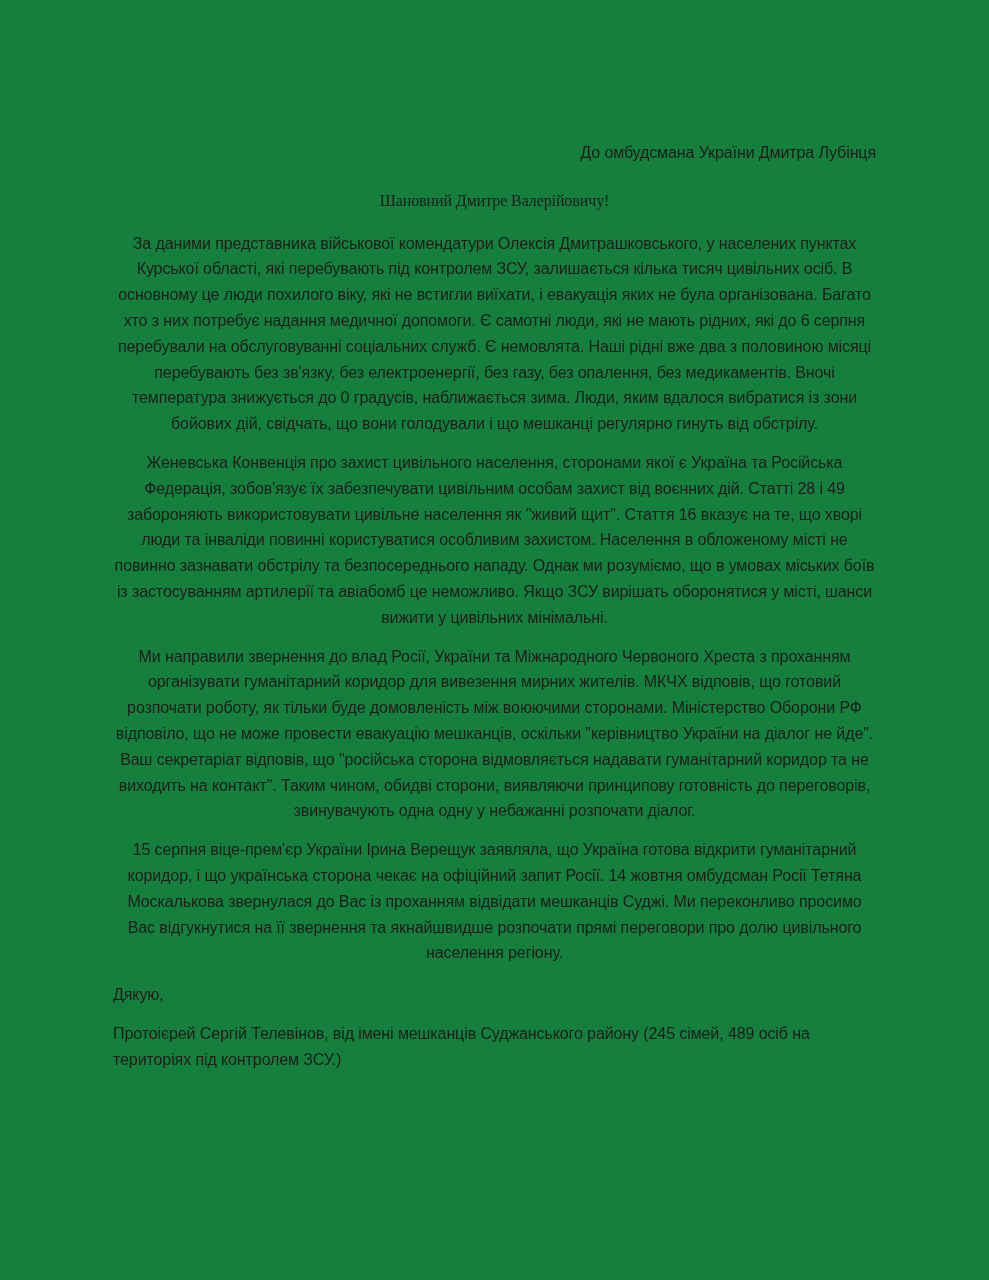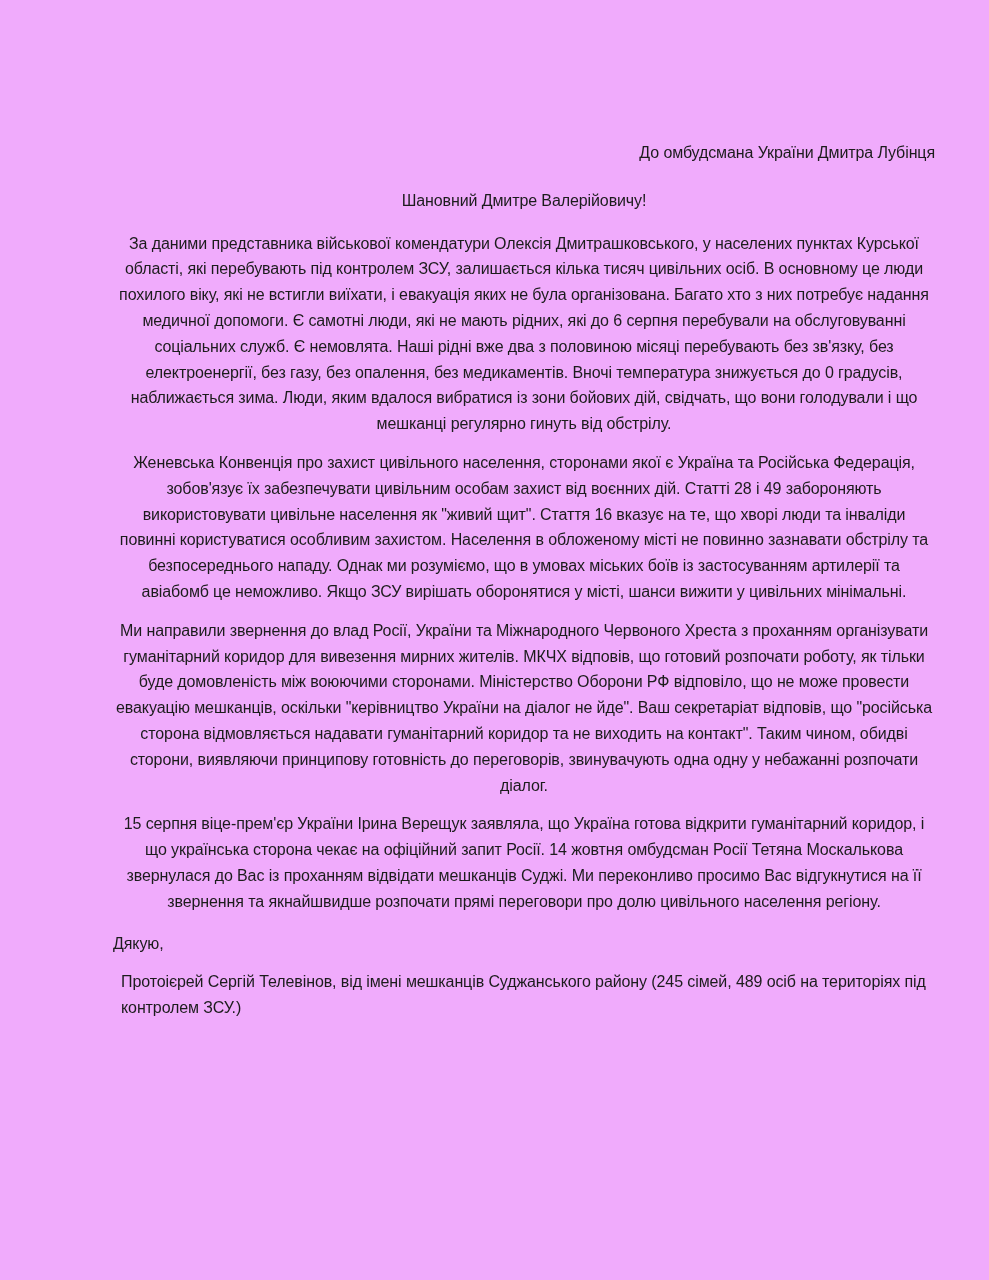--- a/index.html
+++ b/index.html
@@ -6,46 +6,47 @@
     margin: 0;
     padding: 0;
     background: #ffffff;
   }
   .page {
     position: relative;
     width: 989px;
     height: 1280px;
     box-sizing: border-box;
     margin: 0 auto;
-    background: #f0abfc;
-    padding: 140px 54px 0 113px;
+    background: #15803d;
+    padding: 140px 113px 0 113px;
     font-family: "Liberation Sans", sans-serif;
     font-size: 16px;
     line-height: 25.8px;
     letter-spacing: -0.1px;
     color: #1c1c1c;
     overflow: hidden;
   }
   .recipient {
     text-align: right;
     margin: 0 0 22px 0;
   }
   .salutation {
     text-align: center;
     margin: 0 0 17px 0;
+    font-family: Liberation Serif, serif;
   }
   .para {
     margin: 0 0 13px 0;
     text-align: center;
   }
   .closing {
     margin: 16px 0 13px 0;
   }
   .signature {
-    margin: 8px;
+    margin: 0;
   }
 </style>
 </head>
 <body>
 
 <div class="page">
 
   <div class="recipient">
     <div>До омбудсмана України Дмитра Лубінця</div>
   </div>

